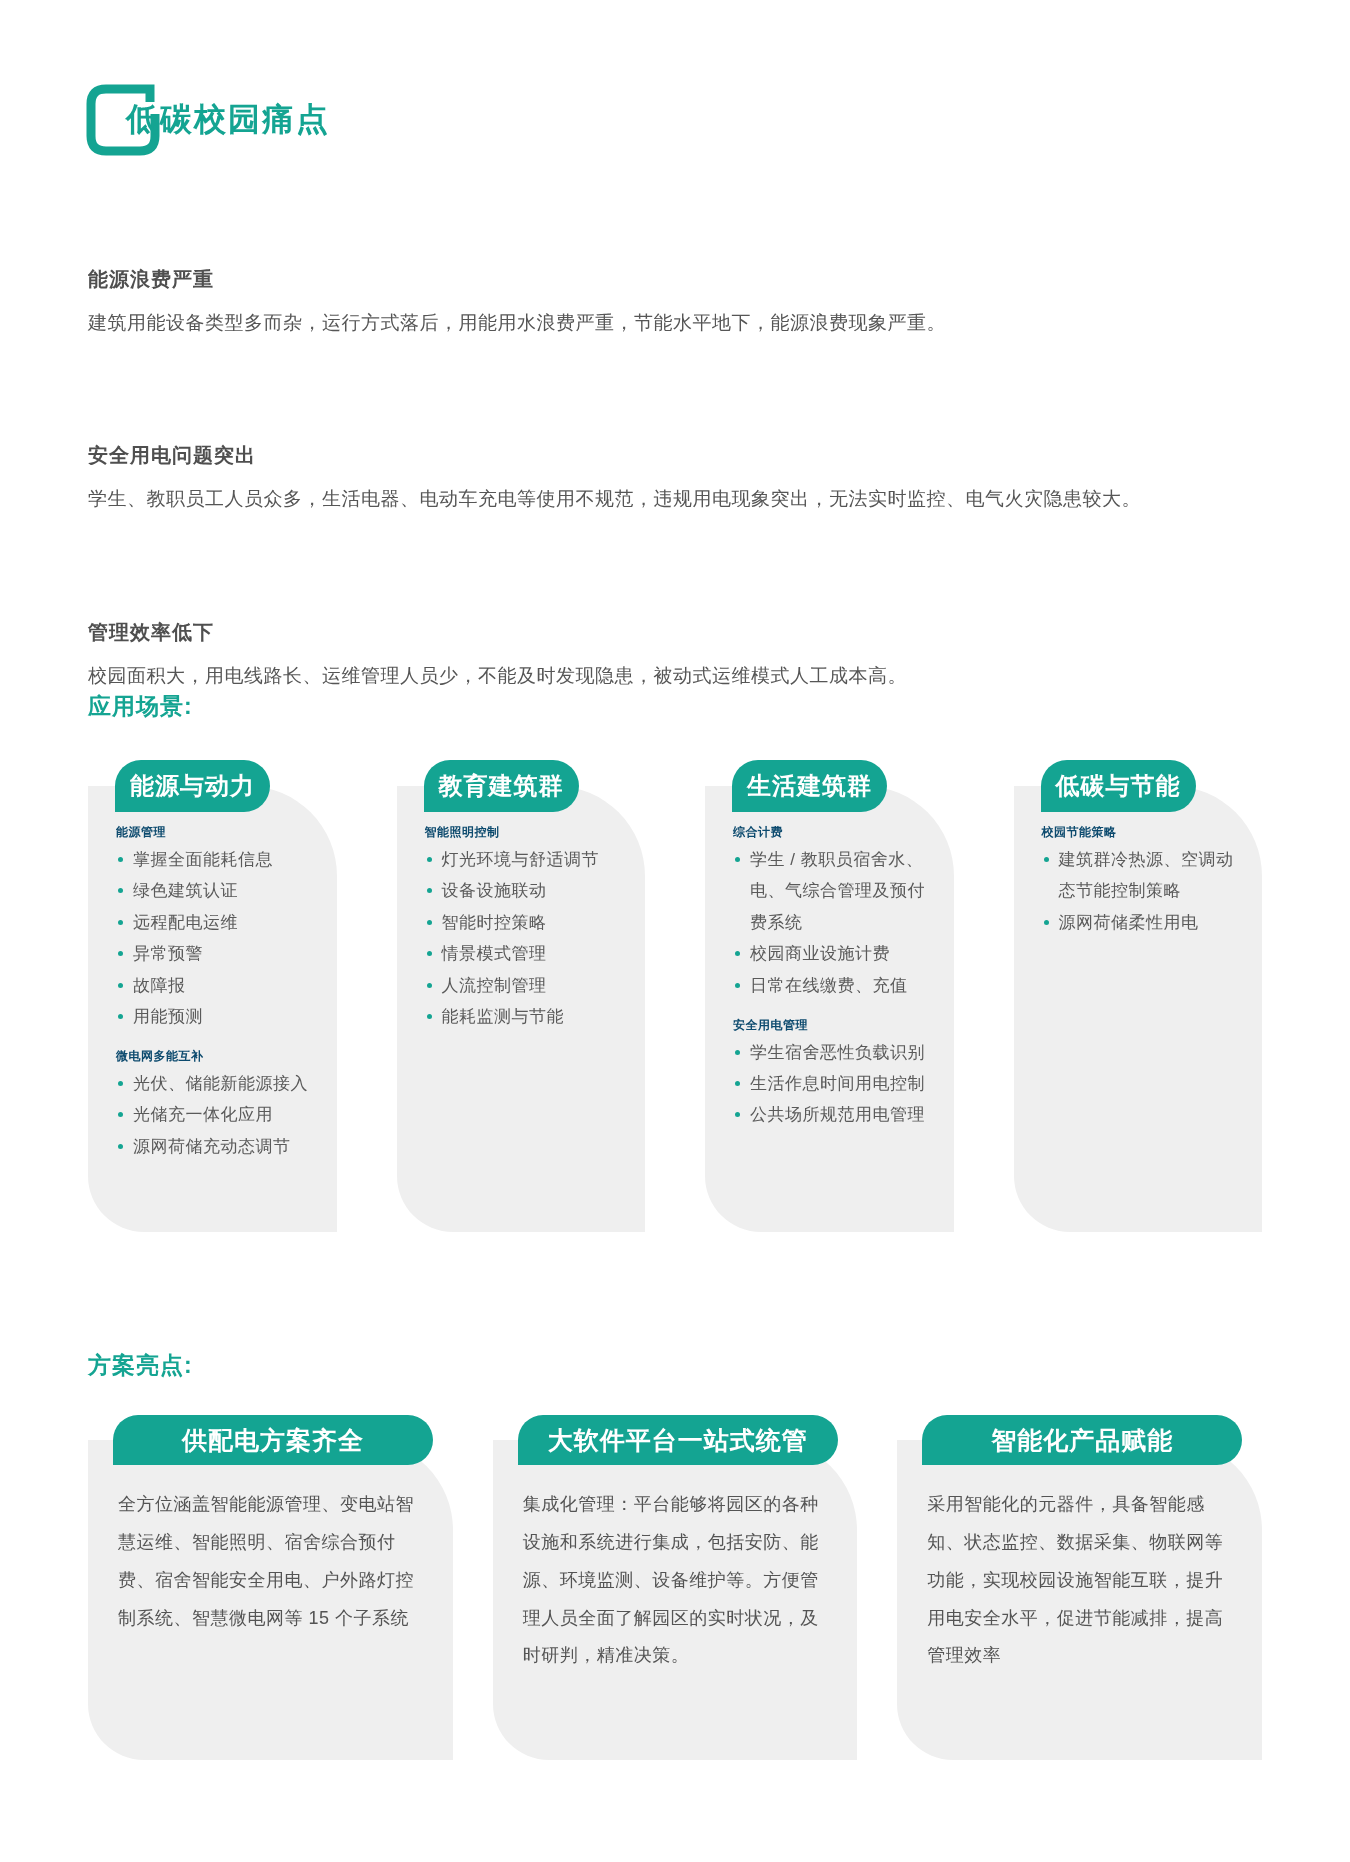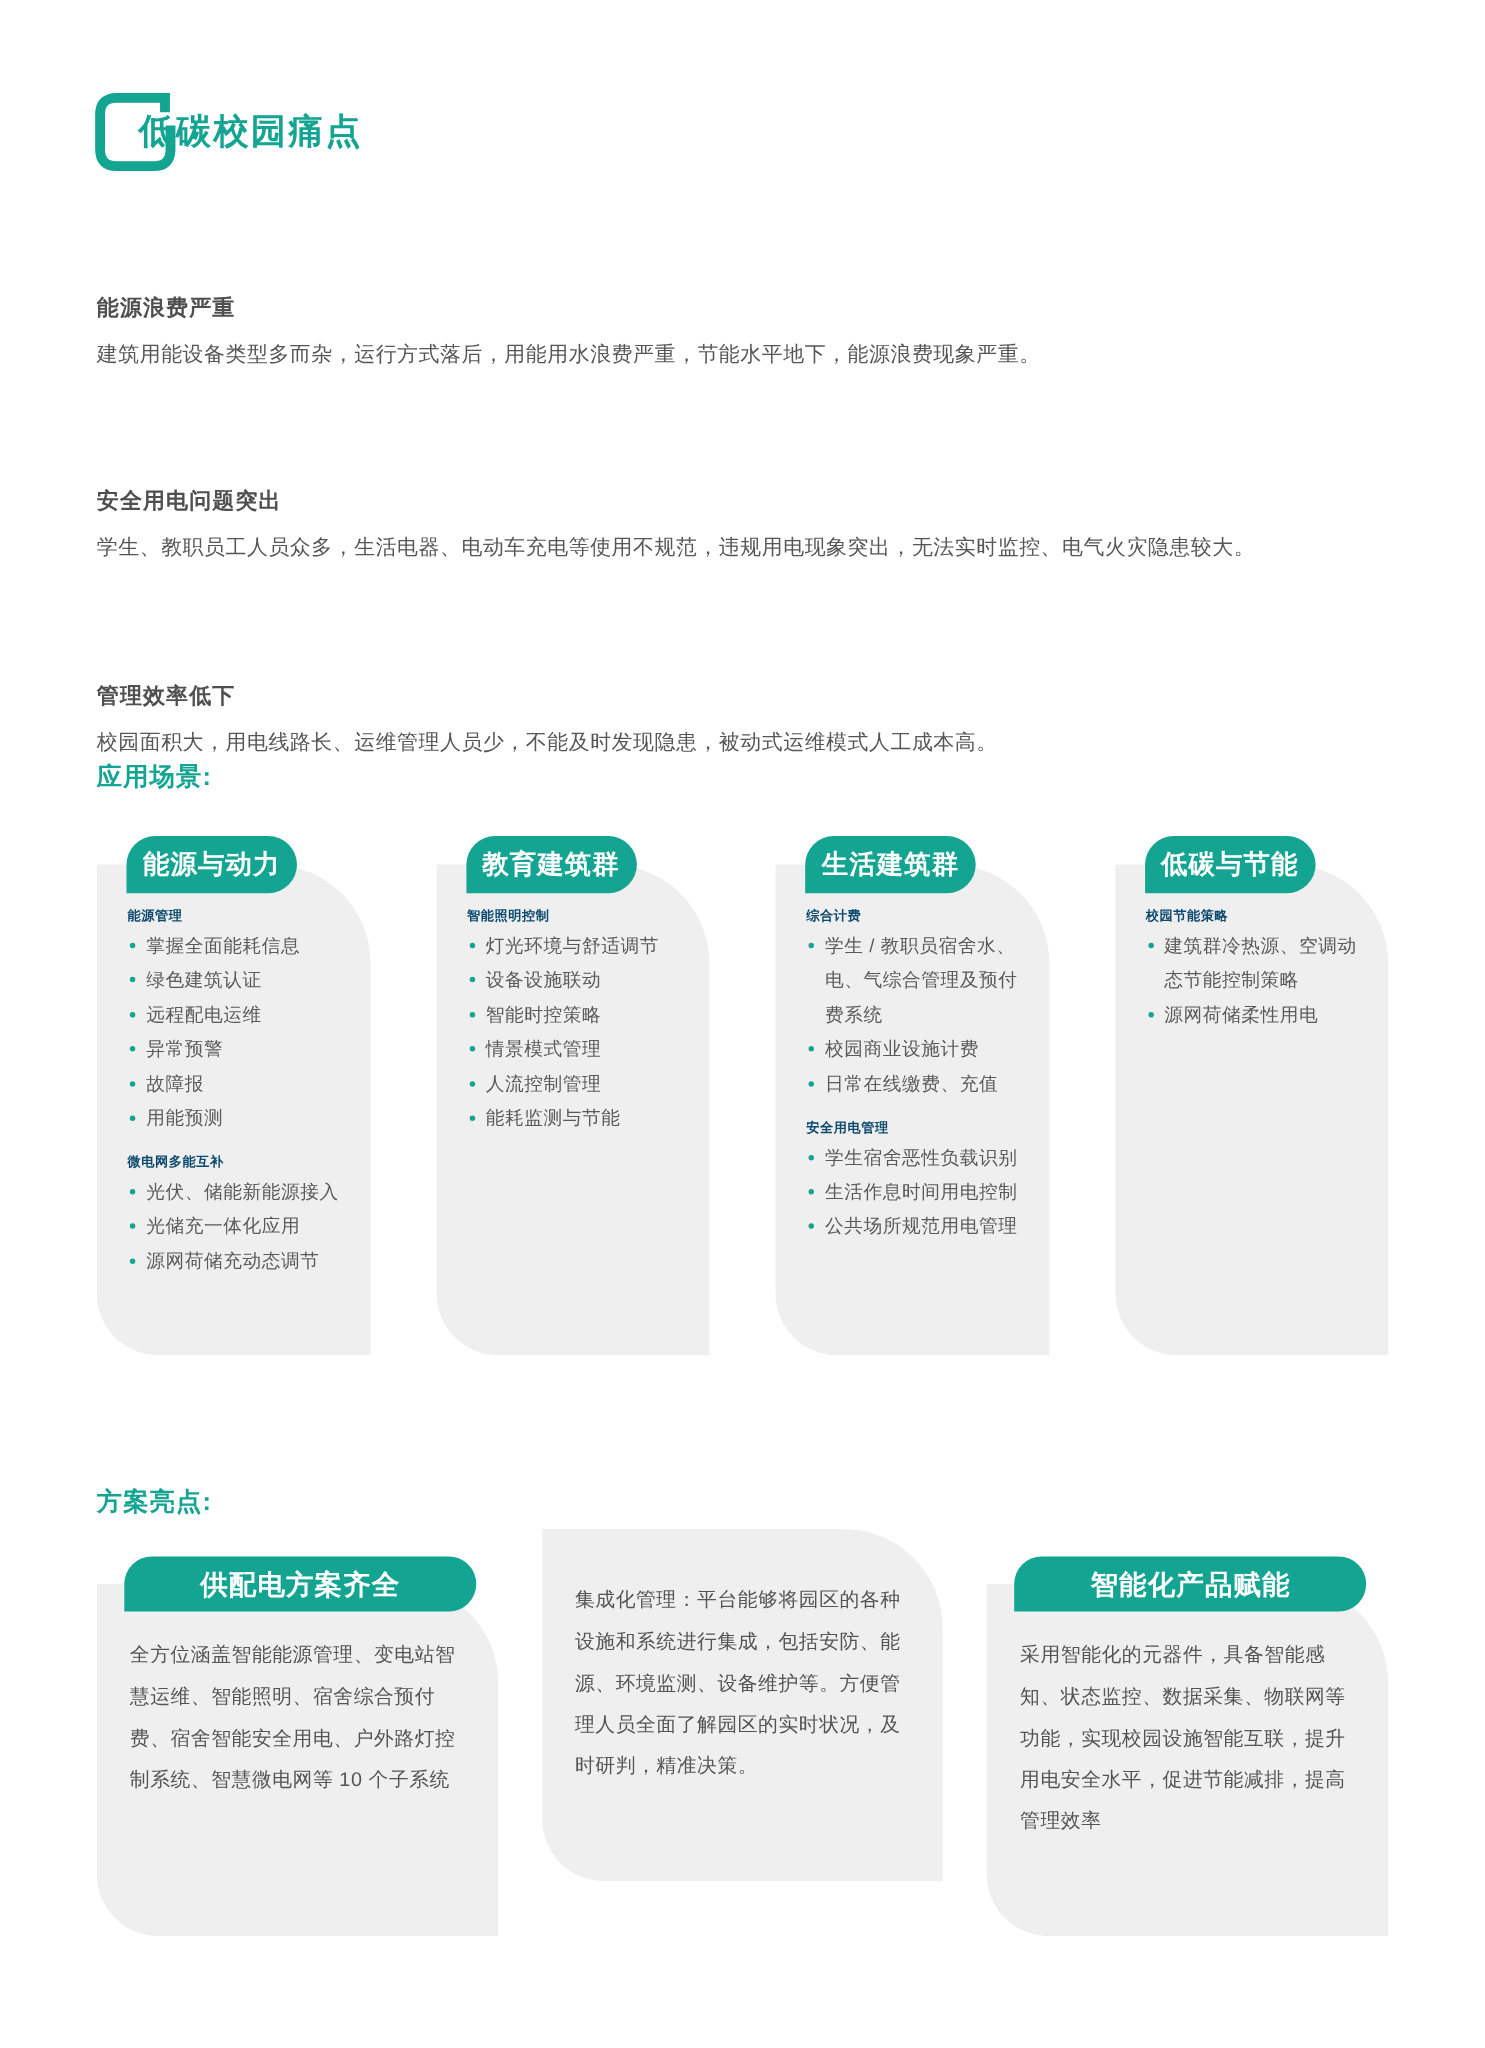--- a/index.html
+++ b/index.html
@@ -254,25 +254,26 @@
 
   </div>
 
   <div class="section-label highlights-label">方案亮点:</div>
 
   <div class="cards-row highlights">
 
     <div class="card">
       <div class="pill highlight-pill">供配电方案齐全</div>
       <div class="card-body highlight-body">
-        <p class="highlight-text">全方位涵盖智能能源管理、变电站智慧运维、智能照明、宿舍综合预付费、宿舍智能安全用电、户外路灯控制系统、智慧微电网等 10 个子系统</p>
-      </div>
-    </div>
-
-    <div class="card">
+        <p class="highlight-text">全方位涵盖智能能源管理、变电站智慧运维、智能照明、宿舍综合预付费、宿舍智能安全用电、户外路灯控制系统、智慧微电网等 15 个子系统</p>
+      </div>
+    </div>
+
+    <div class="card">
+      <div class="pill highlight-pill">大软件平台一站式统管</div>
       <div class="card-body highlight-body">
         <p class="highlight-text">集成化管理：平台能够将园区的各种设施和系统进行集成，包括安防、能源、环境监测、设备维护等。方便管理人员全面了解园区的实时状况，及时研判，精准决策。</p>
       </div>
     </div>
 
     <div class="card">
       <div class="pill highlight-pill">智能化产品赋能</div>
       <div class="card-body highlight-body">
         <p class="highlight-text">采用智能化的元器件，具备智能感知、状态监控、数据采集、物联网等功能，实现校园设施智能互联，提升用电安全水平，促进节能减排，提高管理效率</p>
       </div>

